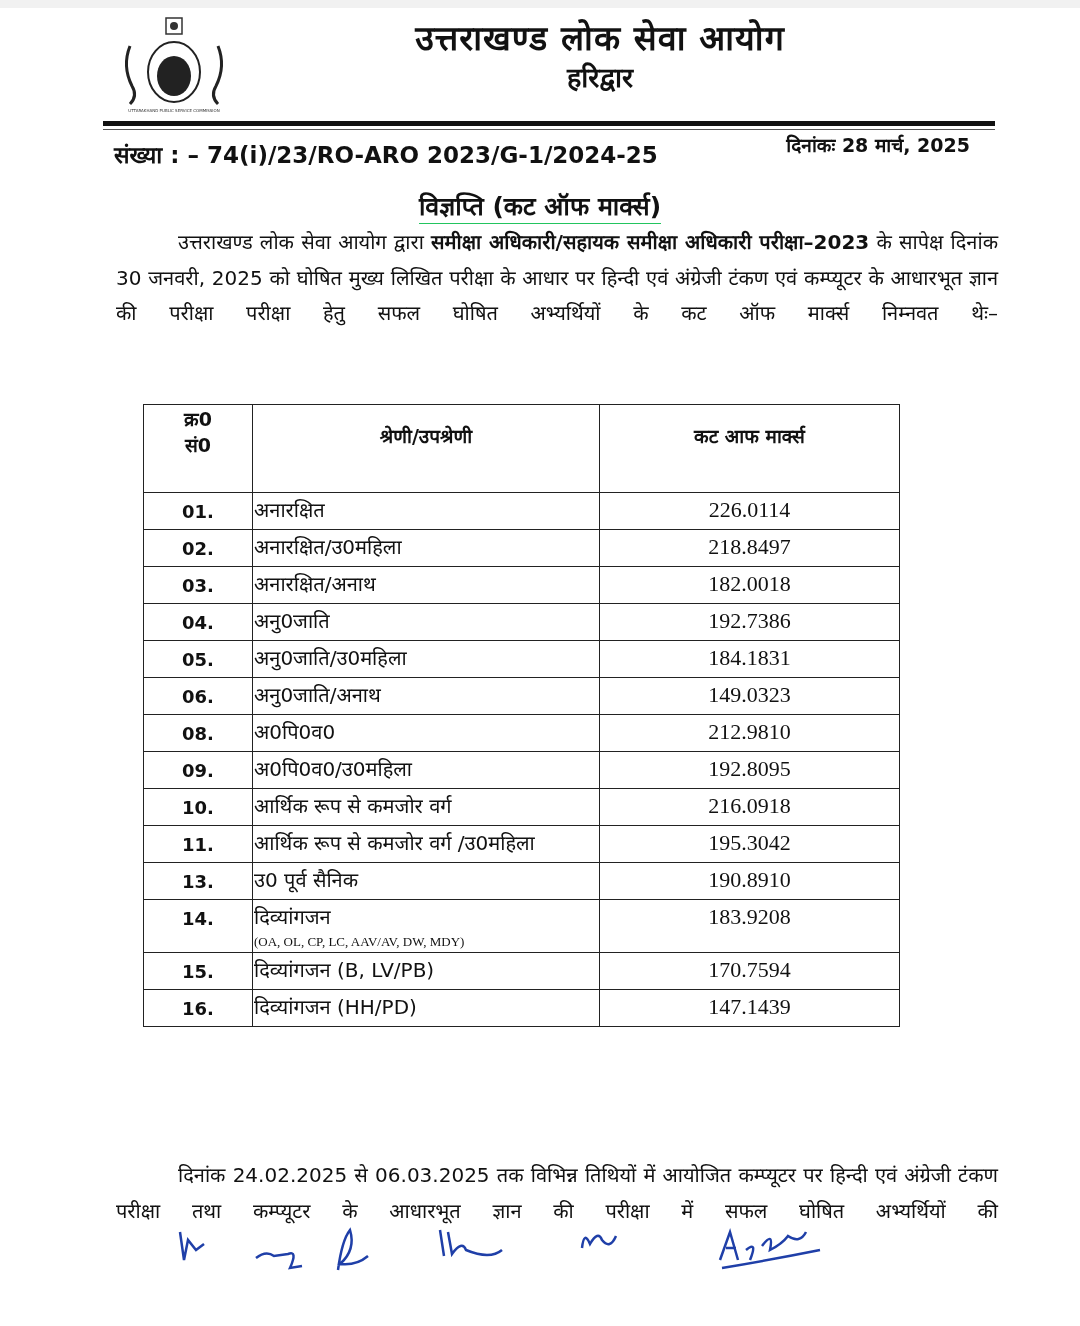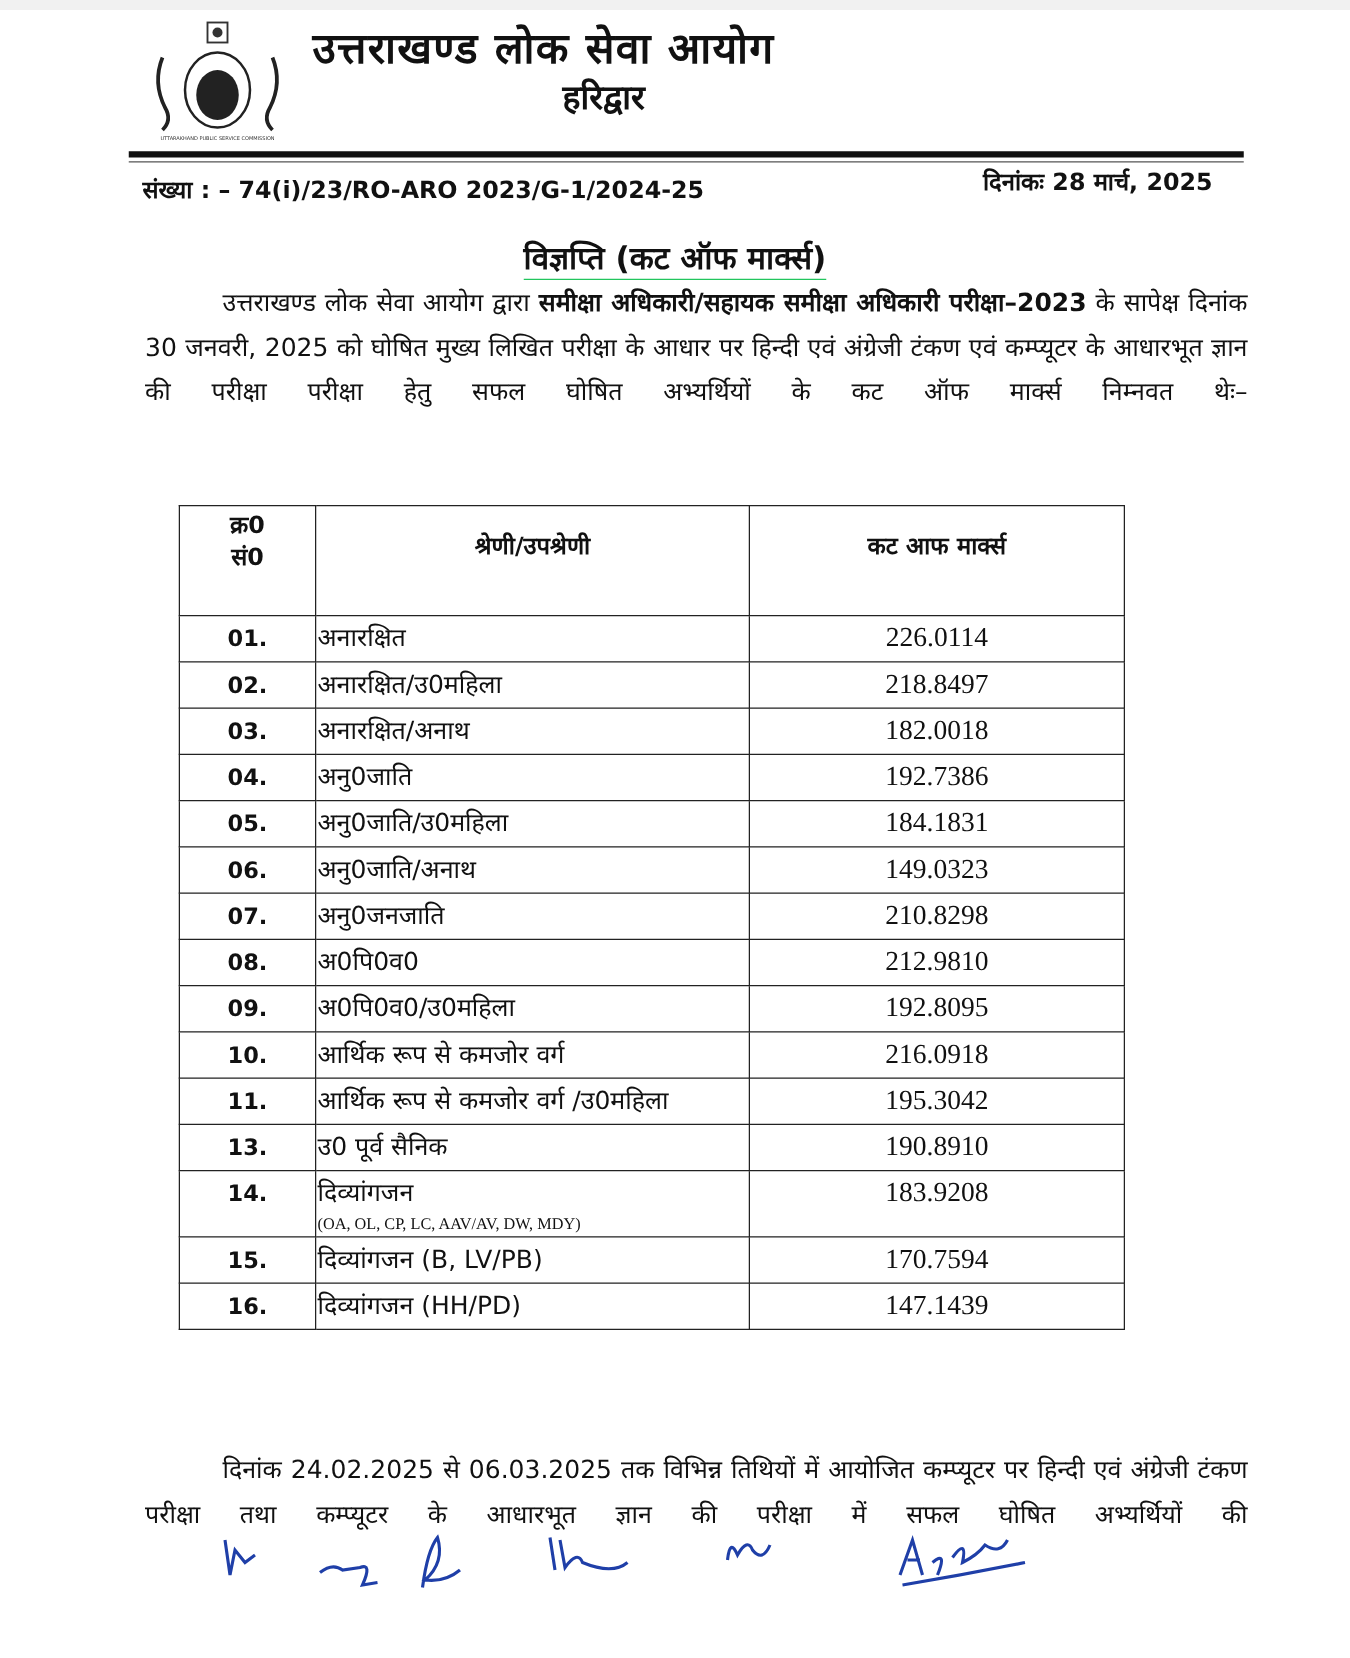--- a/index.html
+++ b/index.html
@@ -1,25 +1,25 @@
 <!DOCTYPE html>
 <html><head>
 <meta charset="utf-8">
 <style>
   html, body { margin:0; padding:0; }
   body { width:1080px; height:1326px; background:#ffffff; position:relative; overflow:hidden;
          font-family:"DejaVu Sans", "Liberation Sans", sans-serif; color:#111; }
   .topshade { position:absolute; left:0; top:0; width:1080px; height:8px; background:#f1f1f1; }
   .emblem { position:absolute; left:118px; top:16px; width:112px; height:100px; }
-  .title { position:absolute; left:0; width:1080px; text-align:left; }
+  .title { position:absolute; left:0; width:1080px; text-align:center; }
   .t1 { top:14px; left:250px; width:700px; font-size:34px; font-weight:bold; letter-spacing:1px; }
   .t2 { top:58px; left:450px; width:300px; font-size:27px; font-weight:bold; }
   .rule1 { position:absolute; left:103px; top:121px; width:892px; height:5px; background:#111; }
   .rule2 { position:absolute; left:103px; top:129px; width:892px; height:1px; background:#555; }
-  .ref { position:absolute; left:114px; top:138px; font-size:19px; font-weight:bold; }
+  .ref { position:absolute; left:114px; top:138px; font-size:23px; font-weight:bold; }
   .date { position:absolute; right:110px; top:132px; font-size:19px; font-weight:bold;margin-left:40px; }
   .heading { position:absolute; top:188px; left:0; width:1080px; text-align:center; }
   .heading span { font-size:25px; font-weight:bold; border-bottom:1px solid #22c55e; padding-bottom:2px; }
   .para { position:absolute; left:116px; width:882px; font-size:20px; line-height:35.5px; text-align:justify; text-align-last:justify; }
   .p1 { top:225px; }
   .para .indent { display:inline-block; width:62px; }
   .b { font-weight:bold; }
   table.cut { position:absolute; left:143px; top:404px; width:757px; border-collapse:collapse; font-size:20px; }
   table.cut td, table.cut th { border:1.5px solid #222; vertical-align:top; }
   table.cut th { font-weight:bold; font-size:19px; height:68px; }
@@ -95,25 +95,20 @@
         <td class="col-no">05.</td>
         <td class="col-cat"><span>अनु0जाति/उ0महिला</span></td>
         <td class="col-mk">184.1831</td>
       </tr>
       <tr>
         <td class="col-no">06.</td>
         <td class="col-cat"><span>अनु0जाति/अनाथ</span></td>
         <td class="col-mk">149.0323</td>
       </tr>
       <tr>
-        <td class="col-no">07.</td>
-        <td class="col-cat"><span>अनु0जनजाति</span></td>
-        <td class="col-mk">210.8298</td>
-      </tr>
-      <tr>
         <td class="col-no">08.</td>
         <td class="col-cat"><span>अ0पि0व0</span></td>
         <td class="col-mk">212.9810</td>
       </tr>
       <tr>
         <td class="col-no">09.</td>
         <td class="col-cat"><span>अ0पि0व0/उ0महिला</span></td>
         <td class="col-mk">192.8095</td>
       </tr>
       <tr>

